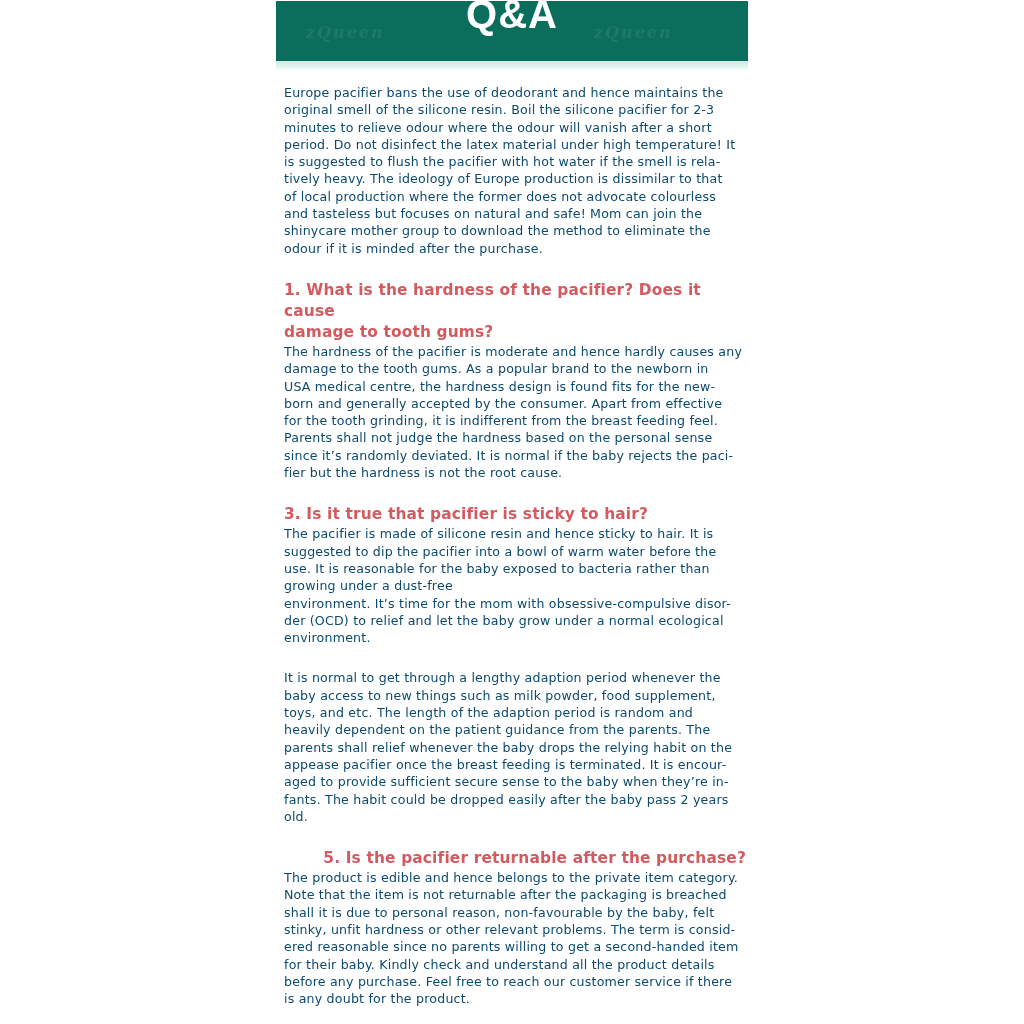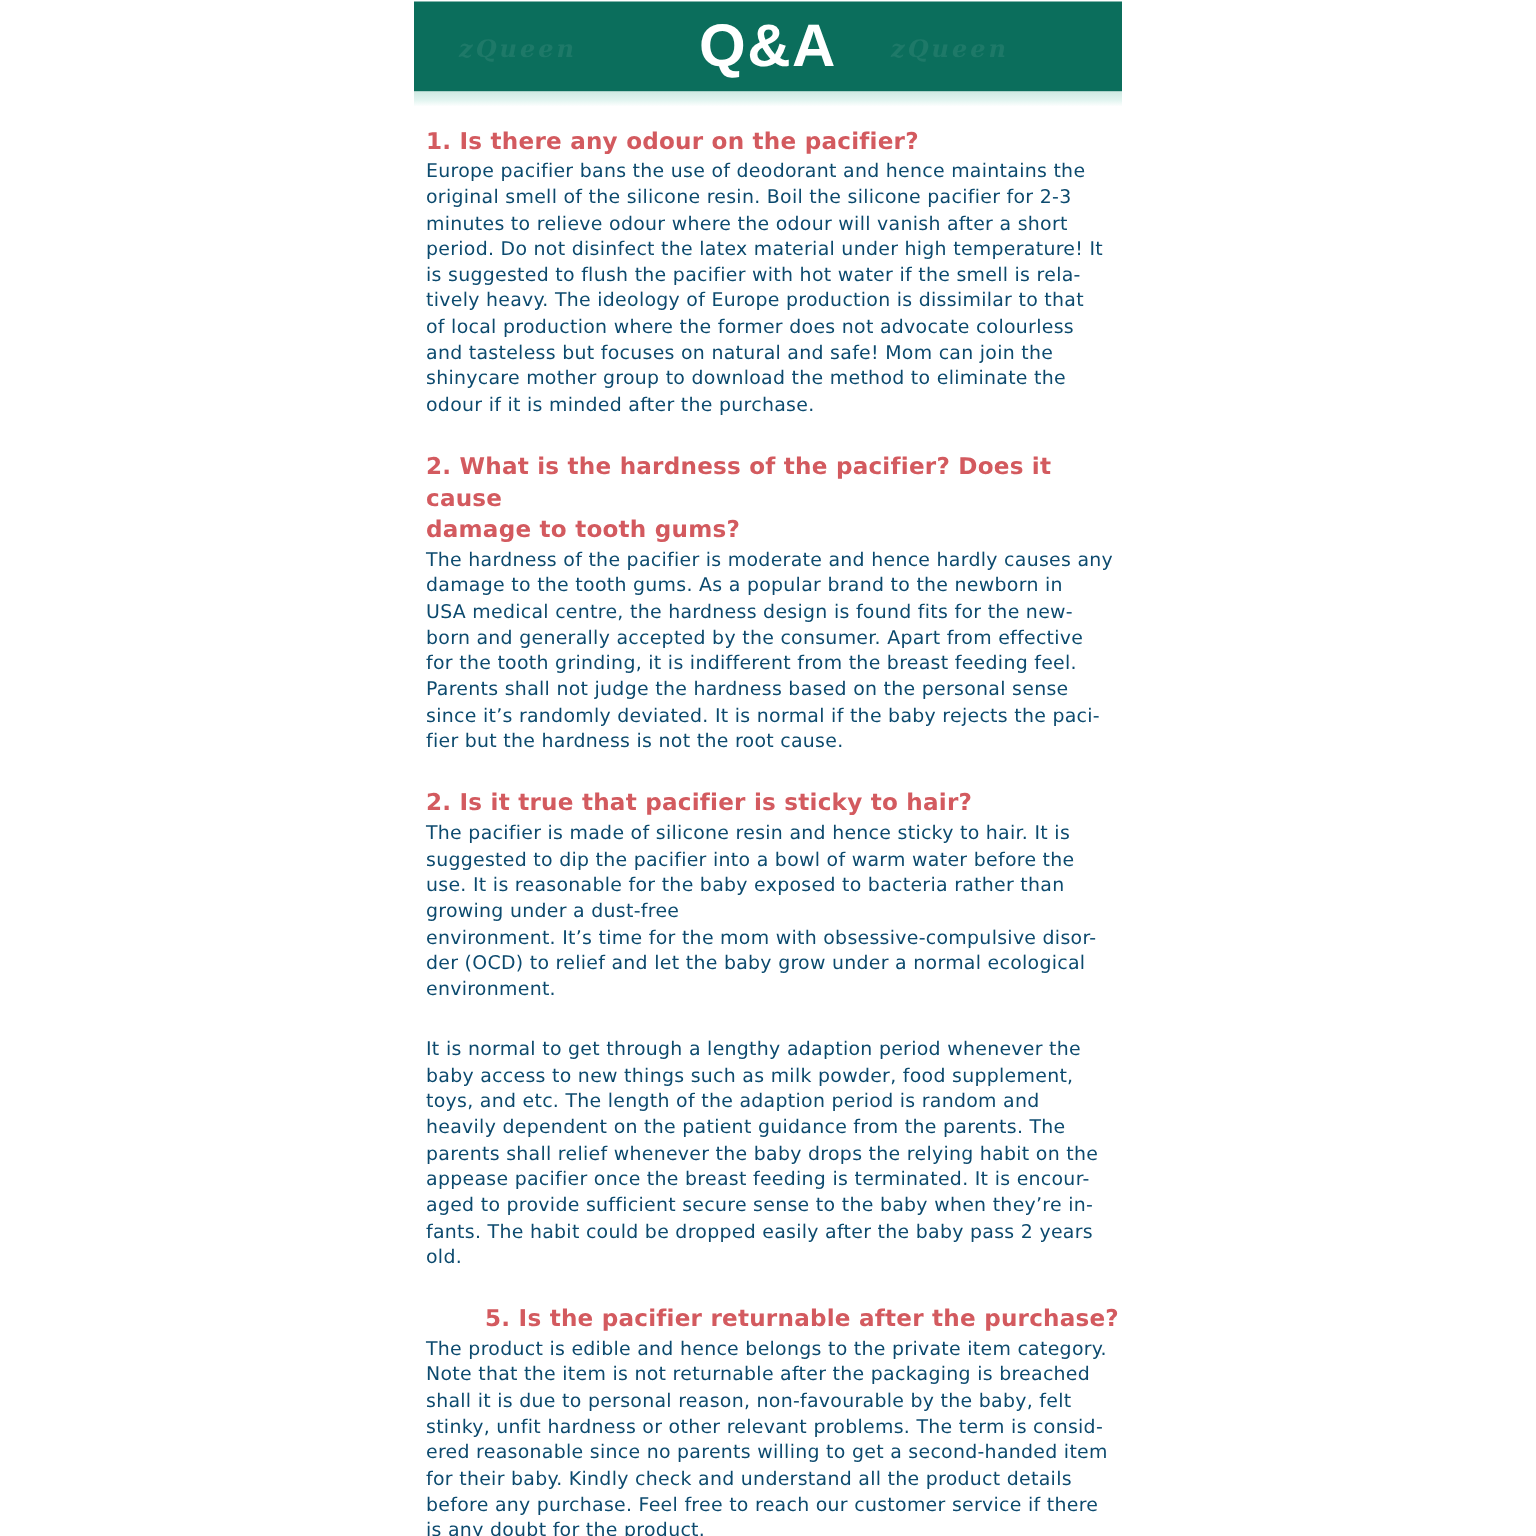--- a/index.html
+++ b/index.html
@@ -19,21 +19,21 @@
     background: #ffffff;
   }
   .banner {
     position: absolute;
     left: 0;
     top: 1px;
     width: 472px;
     height: 60px;
     background: #0b6e5c;
     display: flex;
-    align-items: center;
+    align-items: flex-end;
     justify-content: center;
   }
   .banner-title {
     color: #ffffff;
     font-family: "Liberation Sans", sans-serif;
     font-weight: bold;
     font-size: 40px;
     letter-spacing: 1px;
     line-height: 1;
   }
@@ -89,46 +89,45 @@
 <div class="page">
   <div class="banner">
     <span class="watermark wm-left">zQueen</span>
     <h1 class="banner-title">Q&amp;A</h1>
     <span class="watermark wm-right">zQueen</span>
   </div>
   <div class="banner-shadow"></div>
 
   <div class="qa-list">
     <div class="qa-item">
-      <h2 class="question" style="white-space: pre-line;">1. Is there any odour on the pacifier?</h2>
       <p class="answer">Europe pacifier bans the use of deodorant and hence maintains the
 original smell of the silicone resin. Boil the silicone pacifier for 2-3
 minutes to relieve odour where the odour will vanish after a short
 period. Do not disinfect the latex material under high temperature! It
 is suggested to flush the pacifier with hot water if the smell is rela-
 tively heavy. The ideology of Europe production is dissimilar to that
 of local production where the former does not advocate colourless
 and tasteless but focuses on natural and safe! Mom can join the
 shinycare mother group to download the method to eliminate the
 odour if it is minded after the purchase.</p>
     </div>
     <div class="qa-item">
-      <h2 class="question" style="white-space: pre-line;">2. What is the hardness of the pacifier? Does it cause
+      <h2 class="question" style="white-space: pre-line;">1. What is the hardness of the pacifier? Does it cause
 damage to tooth gums?</h2>
       <p class="answer">The hardness of the pacifier is moderate and hence hardly causes any
 damage to the tooth gums. As a popular brand to the newborn in
 USA medical centre, the hardness design is found fits for the new-
 born and generally accepted by the consumer. Apart from effective
 for the tooth grinding, it is indifferent from the breast feeding feel.
 Parents shall not judge the hardness based on the personal sense
 since it’s randomly deviated. It is normal if the baby rejects the paci-
 fier but the hardness is not the root cause.</p>
     </div>
     <div class="qa-item">
-      <h2 class="question" style="white-space: pre-line;">2. Is it true that pacifier is sticky to hair?</h2>
+      <h2 class="question" style="white-space: pre-line;">3. Is it true that pacifier is sticky to hair?</h2>
       <p class="answer">The pacifier is made of silicone resin and hence sticky to hair. It is
 suggested to dip the pacifier into a bowl of warm water before the
 use. It is reasonable for the baby exposed to bacteria rather than
 growing under a dust-free
 environment. It’s time for the mom with obsessive-compulsive disor-
 der (OCD) to relief and let the baby grow under a normal ecological
 environment.</p>
     </div>
     <div class="qa-item">
       <p class="answer">It is normal to get through a lengthy adaption period whenever the

